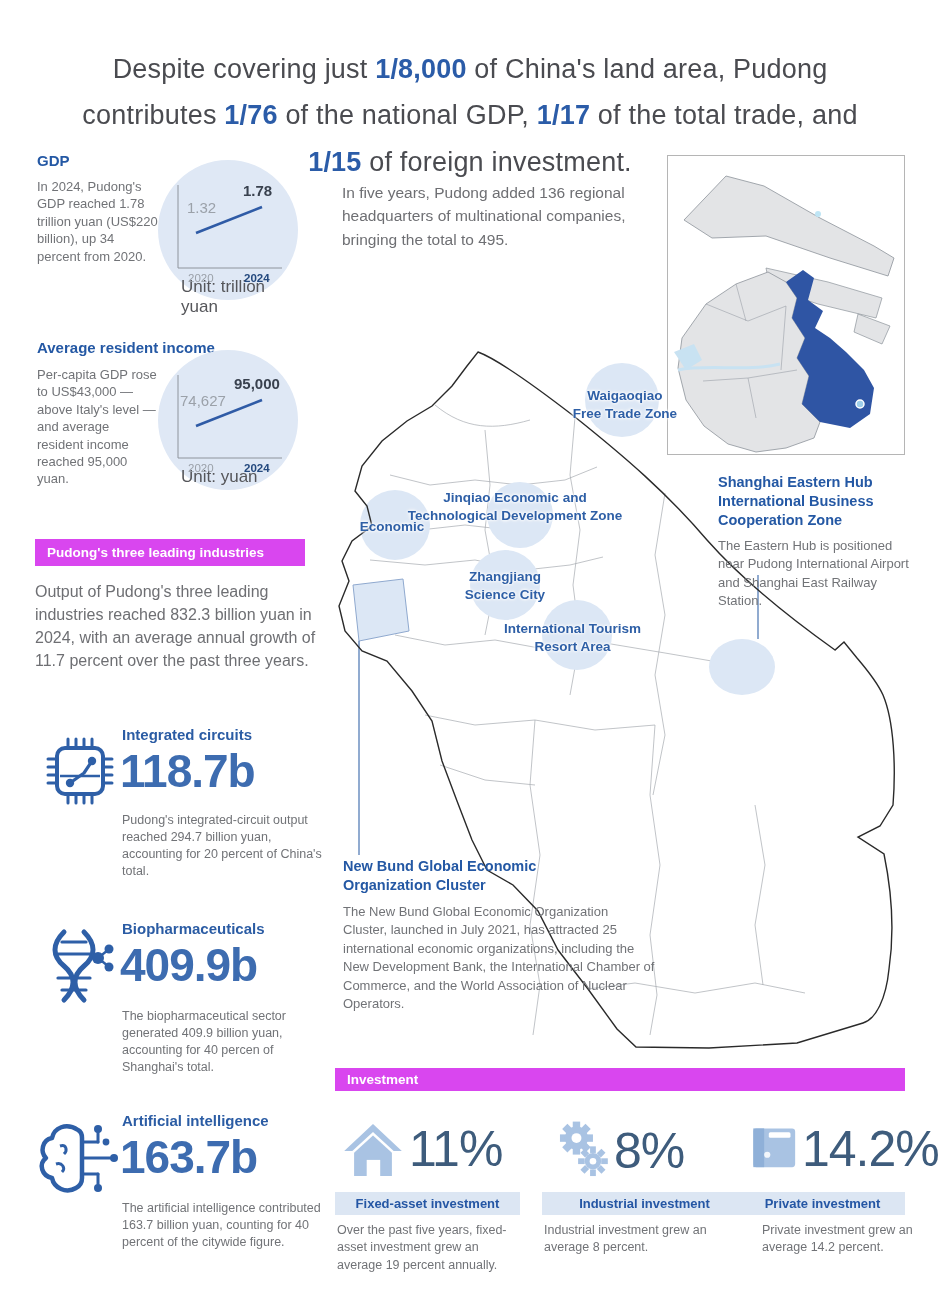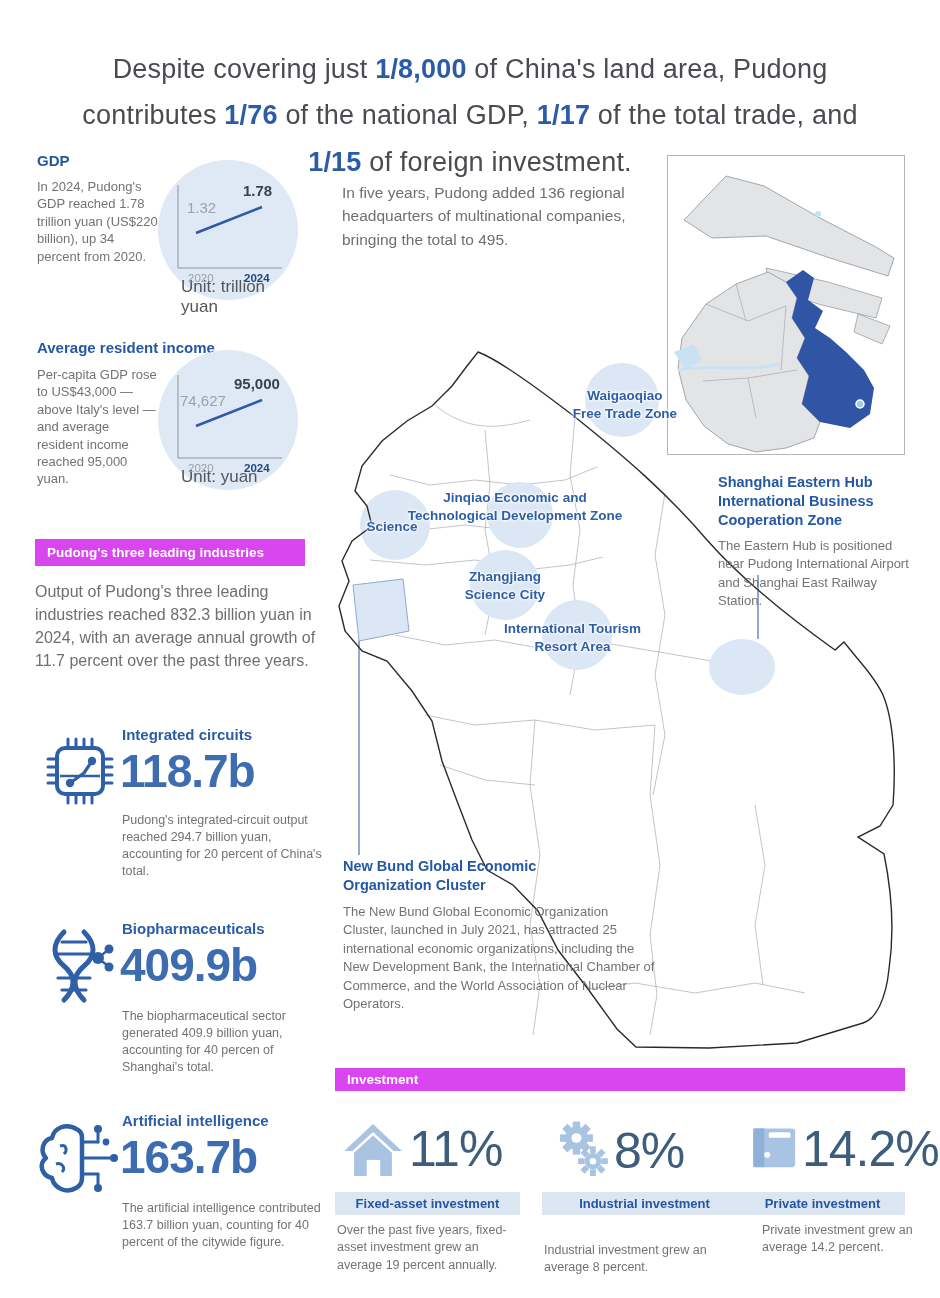--- a/index.html
+++ b/index.html
@@ -224,21 +224,21 @@
 
   <div class="abs map-label" style="left:540px; top:387px; width:170px;">
     <div>Waigaoqiao</div>
     <div>Free Trade Zone</div>
   </div>
   <div class="abs map-label" style="left:390px; top:489px; width:250px;">
     <div>Jinqiao Economic and</div>
     <div>Technological Development Zone</div>
   </div>
   <div class="abs map-label" style="left:342px; top:518px; width:100px;">
-    <div>Science</div>
+    <div>Economic</div>
   </div>
   <div class="abs map-label" style="left:430px; top:568px; width:150px;">
     <div>Zhangjiang</div>
     <div>Science City</div>
   </div>
   <div class="abs map-label" style="left:465px; top:620px; width:215px;">
     <div>International Tourism</div>
     <div>Resort Area</div>
   </div>
 
@@ -303,21 +303,21 @@
         </g>
         <circle cx="34.5" cy="28" r="6" fill="#ffffff"></circle>
         <circle cx="54.5" cy="56" r="4" fill="#ffffff"></circle>
       </svg>
     </span>
     <span class="inv-value" style="margin-top:12px;">8%</span>
   </div>
   <div class="abs inv-band" style="left:542px; top:1192px; width:205px;">
     <span>Industrial investment</span>
   </div>
-  <div class="abs inv-desc" style="left:544px; top:1222px; width:185px;margin-top:20px;">Industrial investment grew an average 8 percent.</div>
+  <div class="abs inv-desc" style="left:544px; top:1222px; width:185px;">Industrial investment grew an average 8 percent.</div>
 
   <div class="abs inv-row" style="left:744px; top:1116px;">
     <span>
       <svg width="62" height="62" viewBox="0 0 80 72">
         <rect x="12" y="12" width="54" height="50" rx="4" fill="#a9c3e3"></rect>
         <rect x="12" y="12" width="14" height="50" fill="#8fb0d8"></rect>
         <rect x="32" y="17" width="28" height="7" rx="2" fill="#ffffff"></rect>
         <circle cx="30" cy="46" r="4" fill="#ffffff" opacity="0.85"></circle>
       </svg>
     </span>

